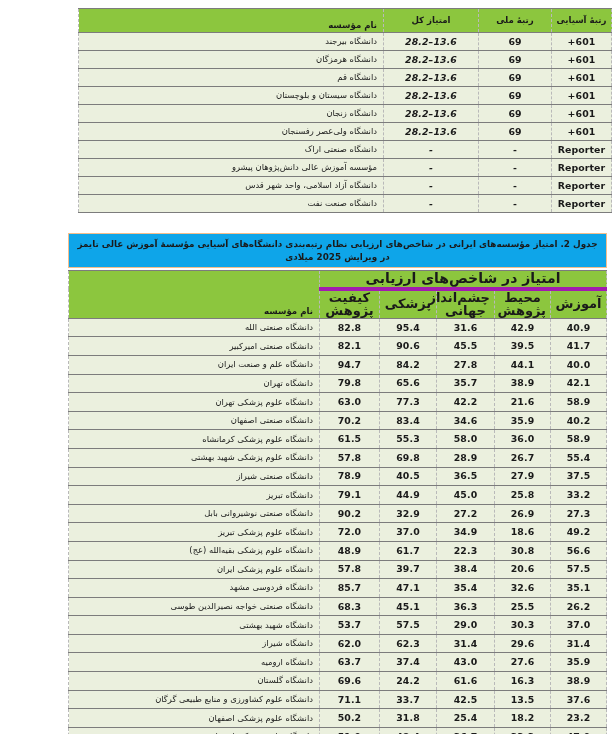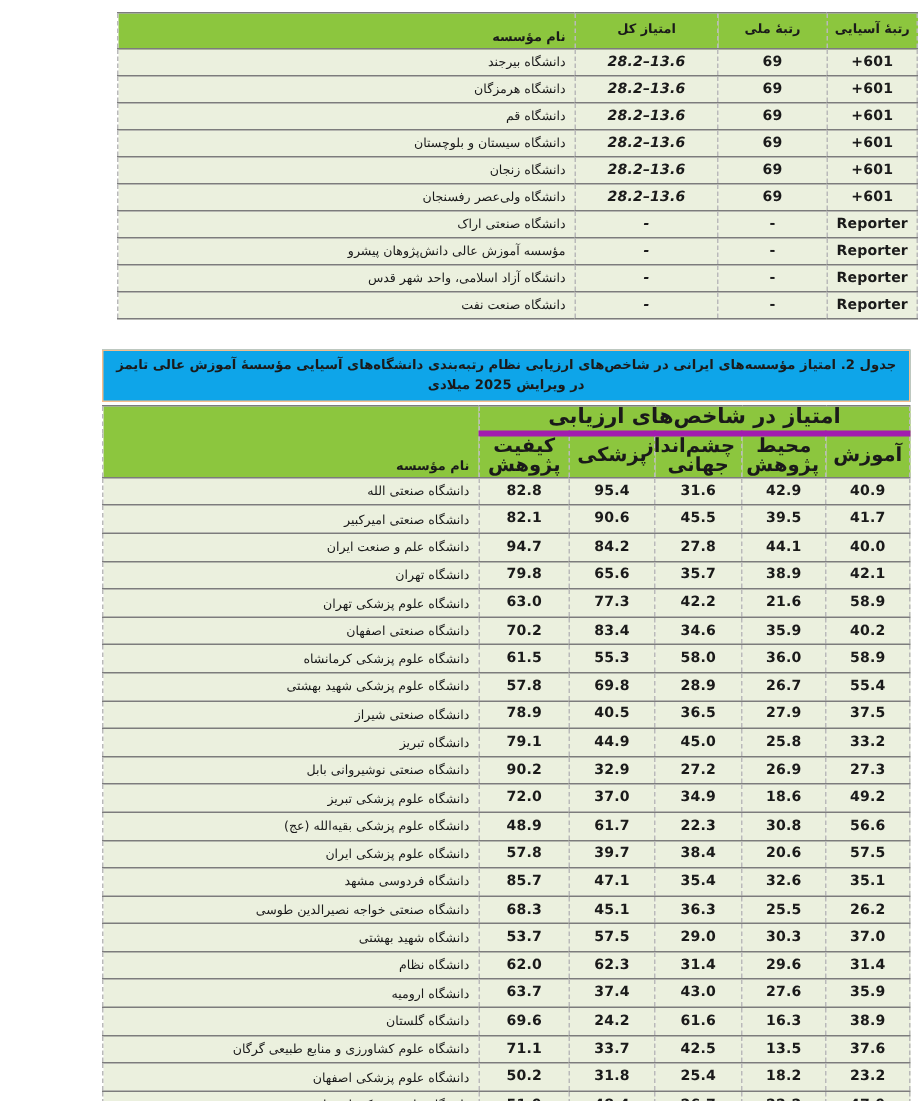--- a/index.html
+++ b/index.html
@@ -367,21 +367,21 @@
           <td class="num">57.5</td>
           <td class="num">53.7</td>
           <td class="name">دانشگاه شهید بهشتی</td>
         </tr>
         <tr>
           <td class="num">31.4</td>
           <td class="num">29.6</td>
           <td class="num">31.4</td>
           <td class="num">62.3</td>
           <td class="num">62.0</td>
-          <td class="name">دانشگاه نظام</td>
+          <td class="name">دانشگاه شیراز</td>
         </tr>
         <tr>
           <td class="num">35.9</td>
           <td class="num">27.6</td>
           <td class="num">43.0</td>
           <td class="num">37.4</td>
           <td class="num">63.7</td>
           <td class="name">دانشگاه ارومیه</td>
         </tr>
         <tr>

